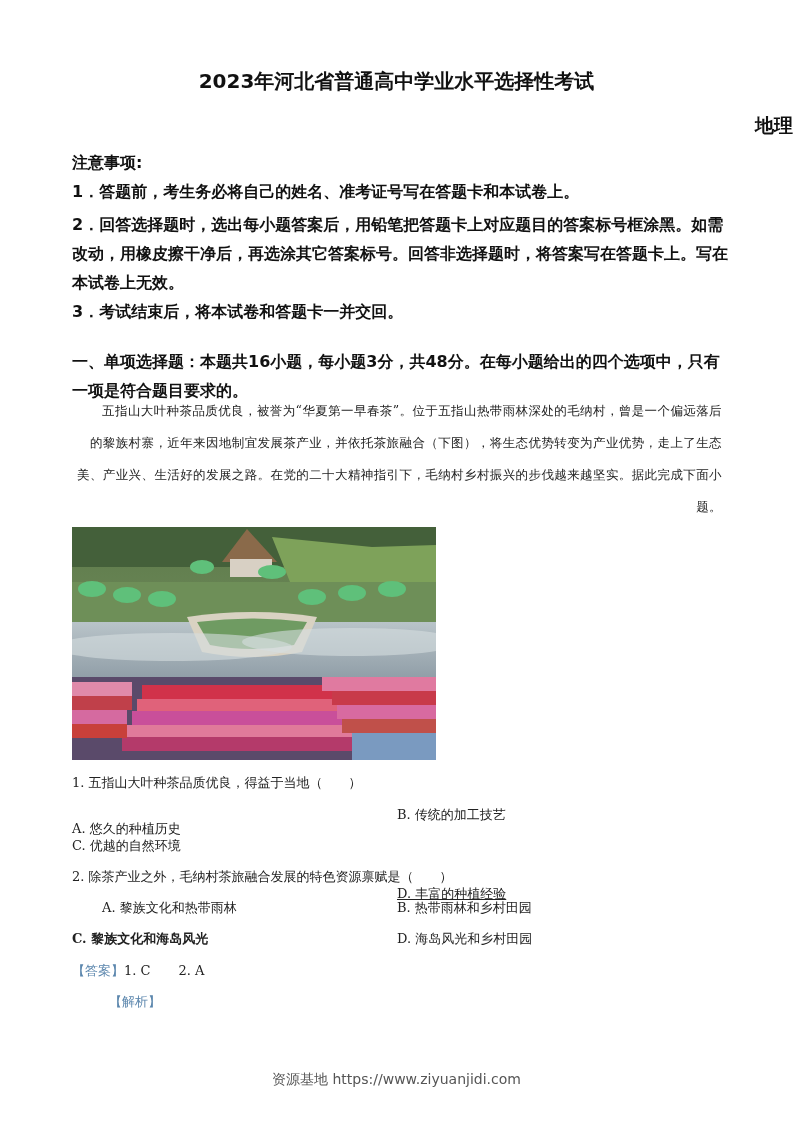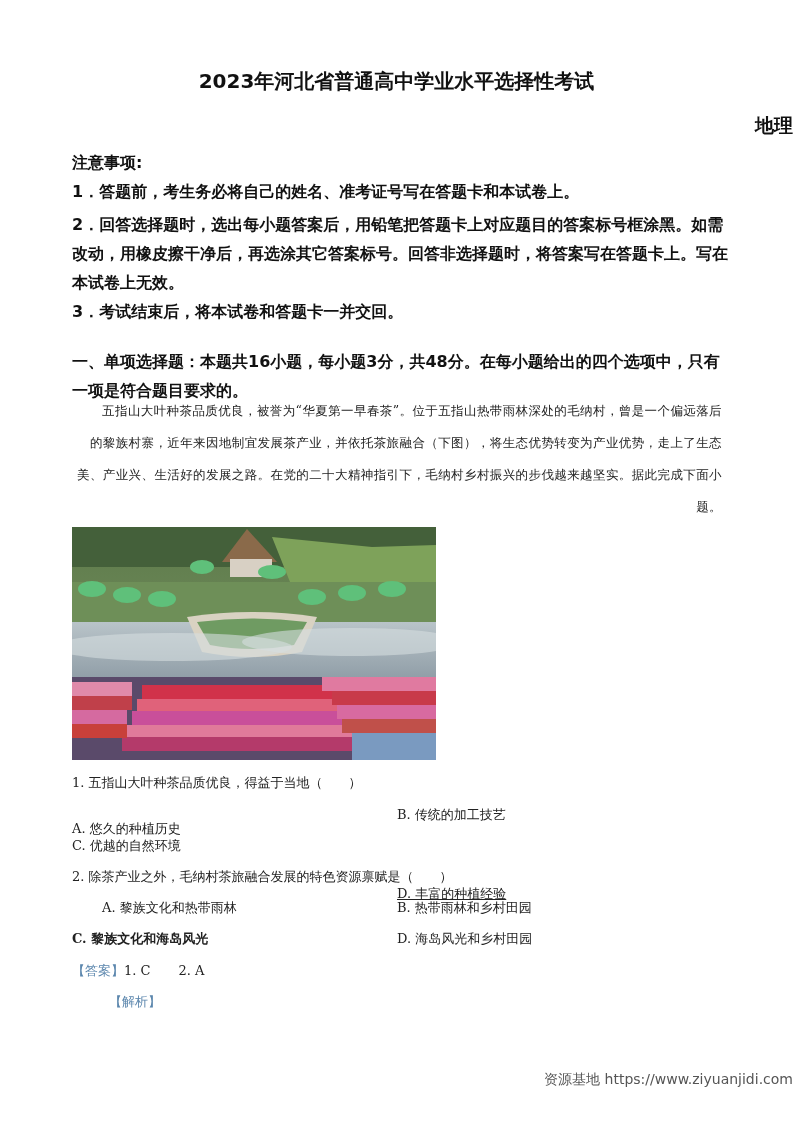--- a/index.html
+++ b/index.html
@@ -15,21 +15,21 @@
   .sec1 { top: 347px; }
   .passage { position: absolute; left: 72px; top: 395px; width: 650px; font-size: 12.5px; line-height: 32px; text-indent: 26px; color: #222; letter-spacing: 0.4px; text-align: right; }
   .figure { position: absolute; left: 72px; top: 527px; width: 364px; height: 233px; overflow: hidden; }
   .q { position: absolute; left: 72px; font-size: 13px; color: #222; }
   .opt { position: absolute; font-size: 13px; color: #222; }
   .colL { left: 72px; }
   .colR { left: 397px; }
   .answer-label { color: #5b86ad; }
   .answer-line { position: absolute; left: 72px; top: 962px; font-size: 13px; color: #222; }
   .analysis-line { position: absolute; left: 72px; top: 993px; font-size: 13px; color: #5b86ad; margin-left: 37px; }
-  .footer { position: absolute; left: 0; width: 793px; top: 1071px; text-align: right; font-size: 14px; color: #555; font-family: "DejaVu Sans", sans-serif; }
+  .footer { position: absolute; left: 0; width: 793px; top: 1071px; text-align: center; font-size: 14px; color: #555; font-family: "DejaVu Sans", sans-serif; }
   .gap { display: inline-block; width: 28px; }
 </style>
 </head>
 <body>
 
 <div class="title">2023年河北省普通高中学业水平选择性考试</div>
 <div class="subject">地理</div>
 
 <div class="bold-line notice-head">注意事项:</div>
 <div class="bold-line n1">1．答题前，考生务必将自己的姓名、准考证号写在答题卡和本试卷上。</div>

